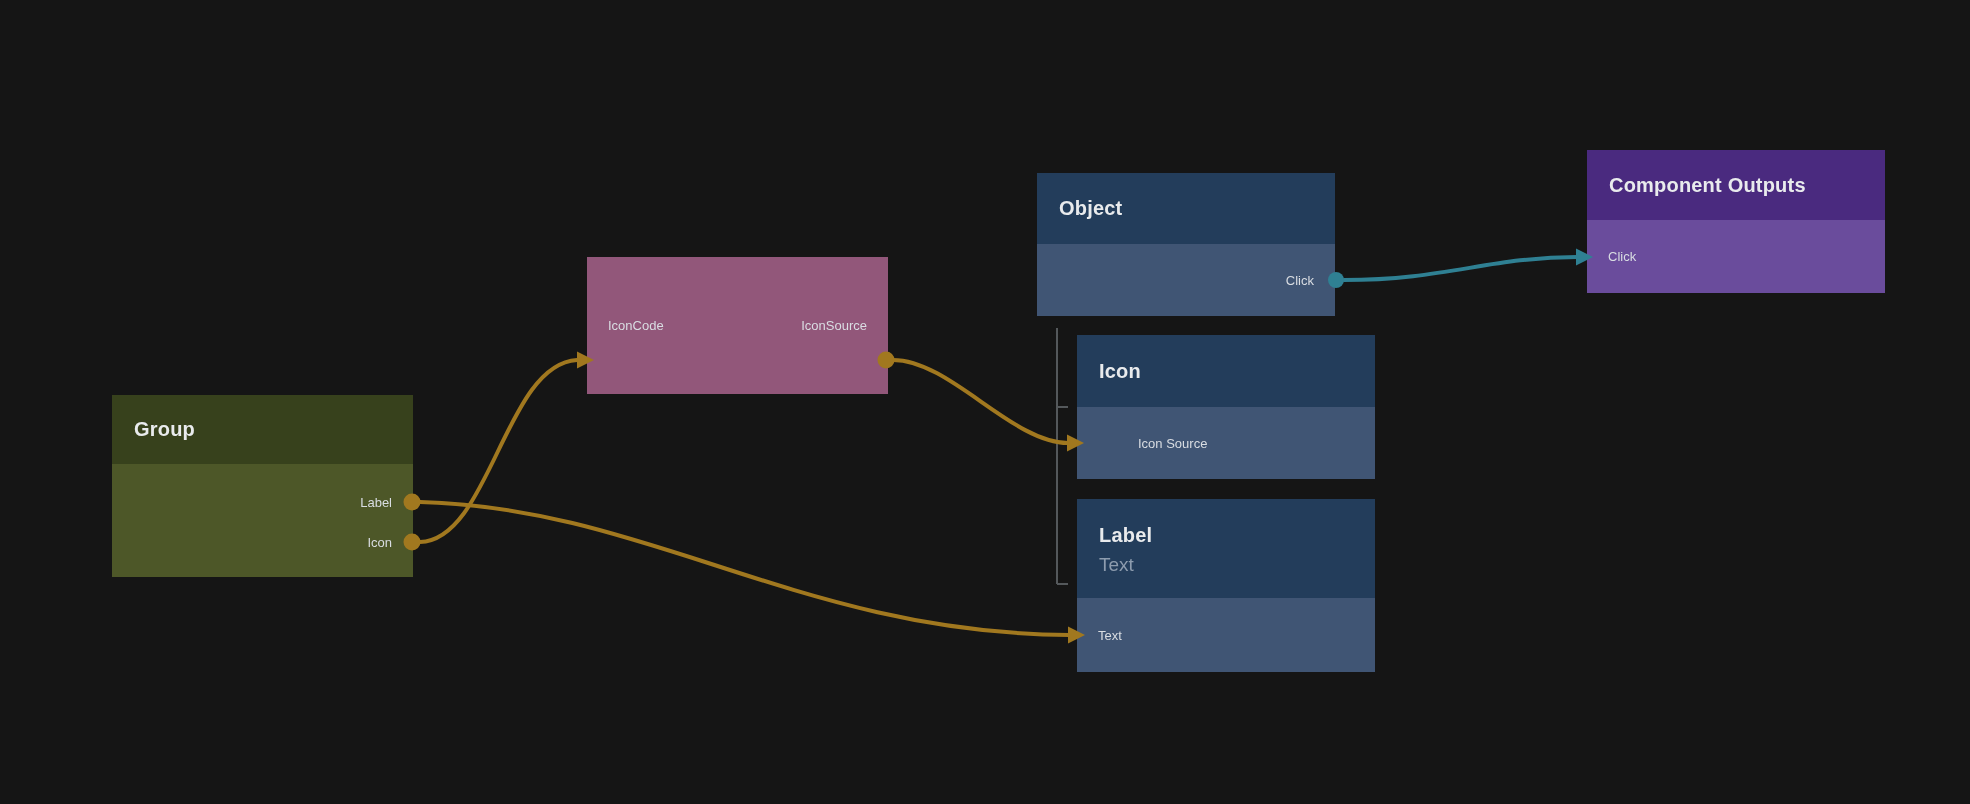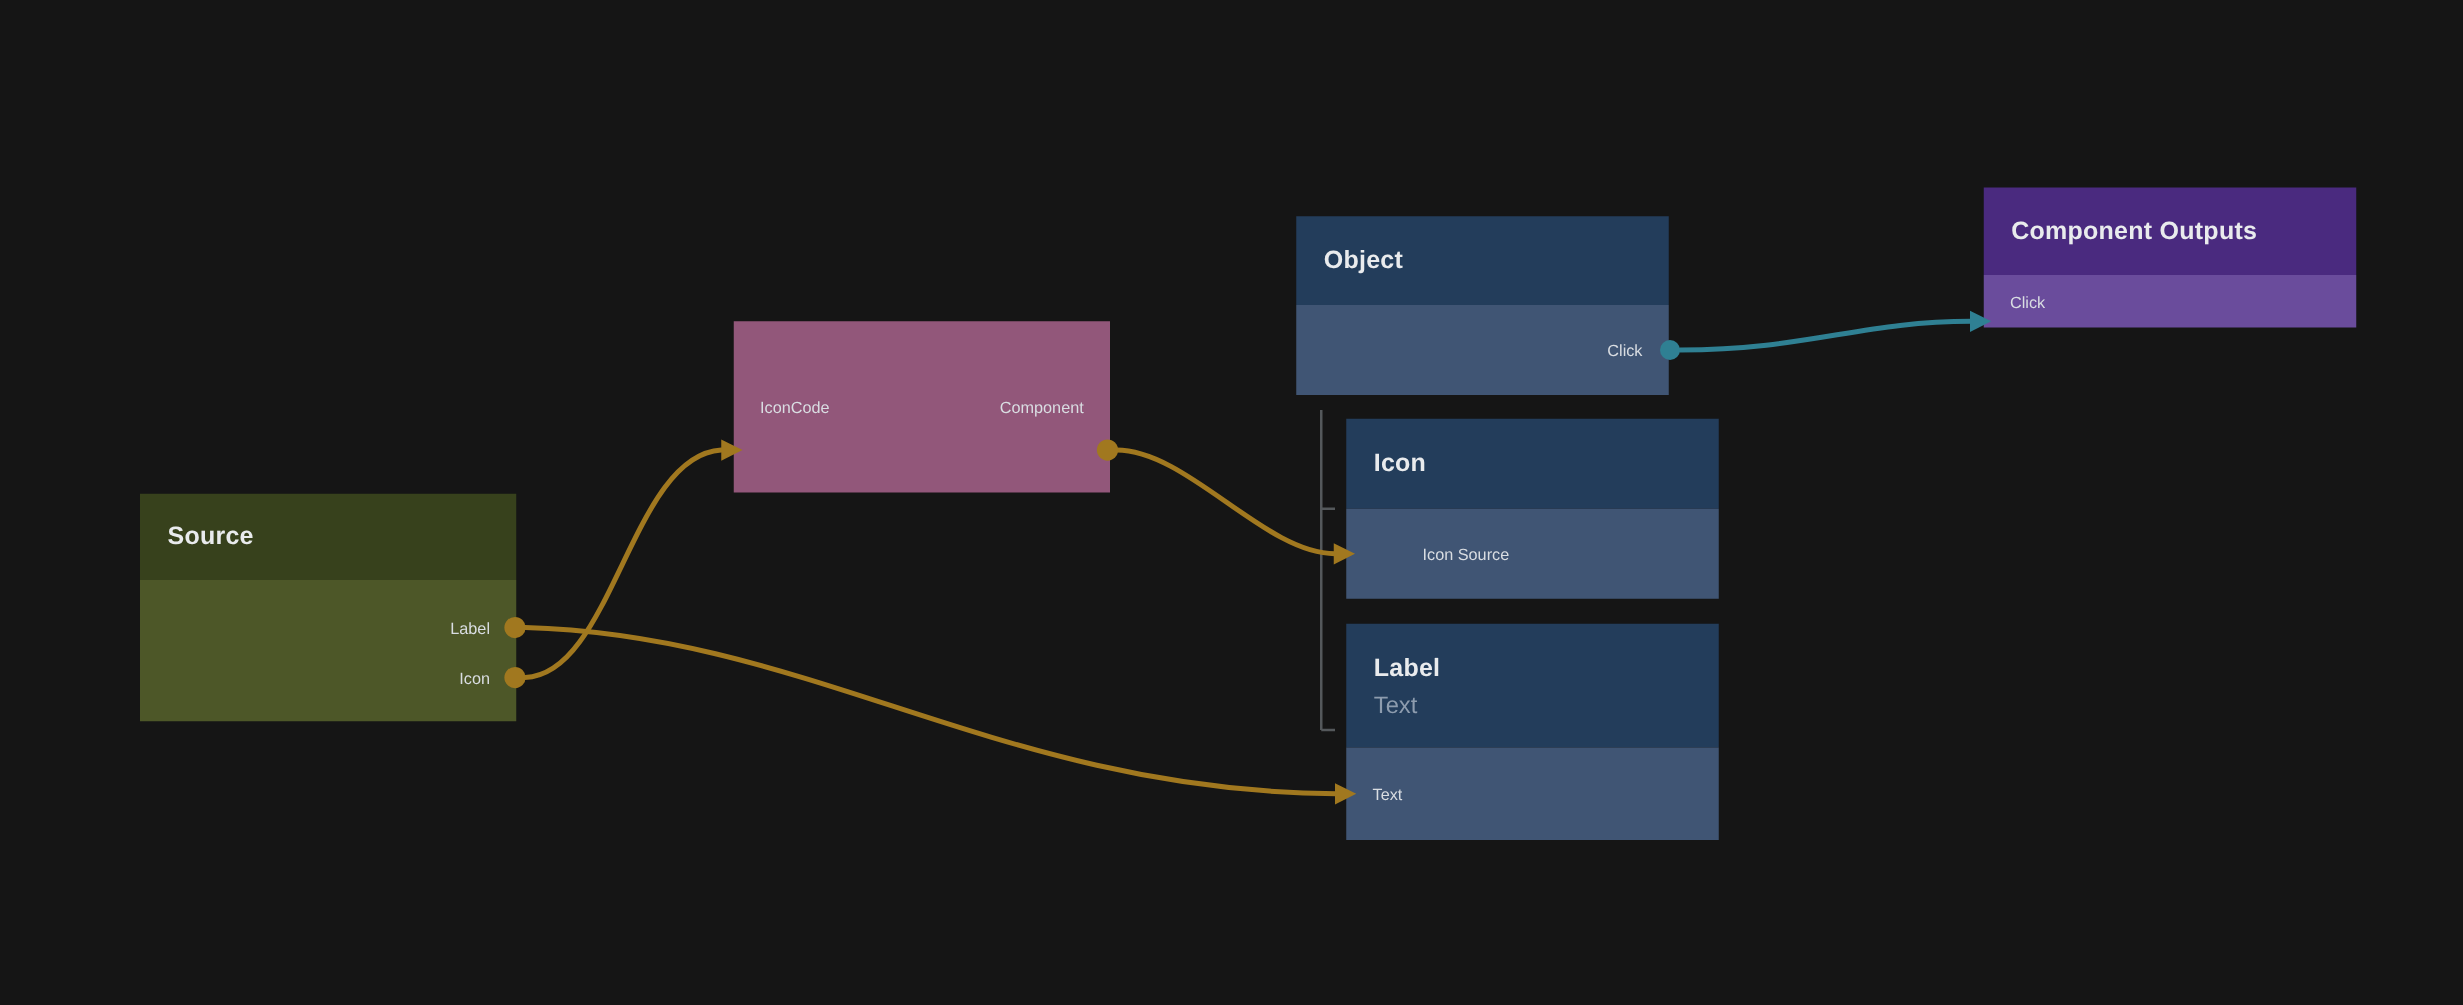--- a/index.html
+++ b/index.html
@@ -48,55 +48,55 @@
   .n-icon .bd{background:var(--blue-bd);padding-left:40px;}
   .n-icon .row{flex:1;}
   
   .n-label{left:1077px;top:499px;width:298px;height:173px;}
   .n-label .hd{height:99px;background:var(--blue-hd);flex-direction:column;align-items:flex-start;justify-content:center;padding-top:2px;}
   .n-label .hd .title{line-height:29px;}
   .n-label .hd .subtitle{line-height:29px;}
   .n-label .bd{background:var(--blue-bd);}
   .n-label .row{flex:1;}
   
-  .n-co{left:1587px;top:150px;width:298px;height:112px;}
+  .n-co{left:1587px;top:150px;width:298px;height:143px;}
   .n-co .hd{height:70px;background:var(--purple-hd);}
   .n-co .bd{background:var(--purple-bd);}
   .n-co .row{flex:1;}
   
   svg.edges{position:absolute;left:0;top:0;z-index:5;}
   svg.edges path.wire{fill:none;stroke-width:4;stroke-linecap:round;}
   svg.edges path.wire.gold{stroke:var(--gold);}
   svg.edges path.wire.teal{stroke:var(--teal);}
   svg.edges .bracket{fill:none;stroke:var(--bracket);stroke-width:2;}
 </style>
 </head>
 <body>
 
 <div class="canvas">
 
   <div class="node n-object">
     <div class="hd">
-      <span class="title">Source</span>
+      <span class="title">Group</span>
     </div>
     <div class="bd">
       <div class="row out">
         <span>Label</span>
       </div>
       <div class="row out">
         <span>Icon</span>
       </div>
     </div>
   </div>
 
   <div class="node n-function">
     <div class="bd">
       <div class="row split">
         <span>IconCode</span>
-        <span>Component</span>
+        <span>IconSource</span>
       </div>
     </div>
   </div>
 
   <div class="node n-group">
     <div class="hd">
       <span class="title">Object</span>
     </div>
     <div class="bd">
       <div class="row out">

